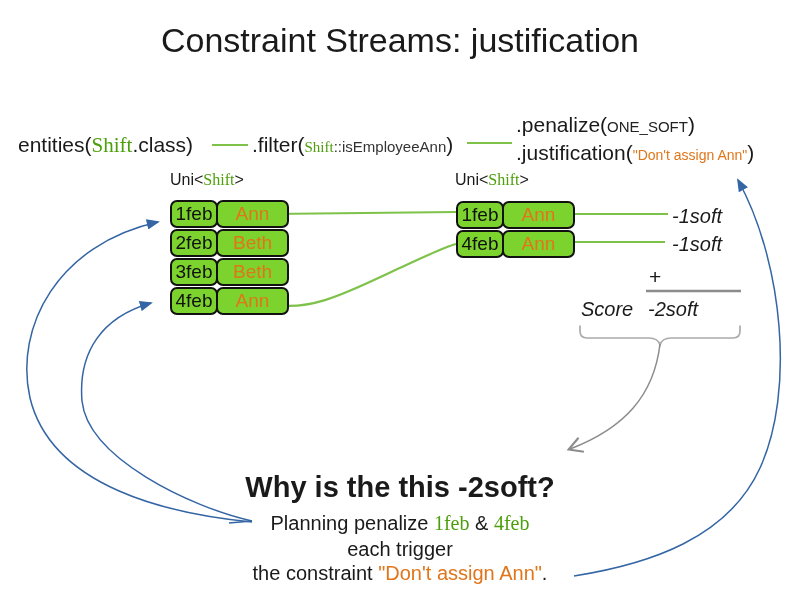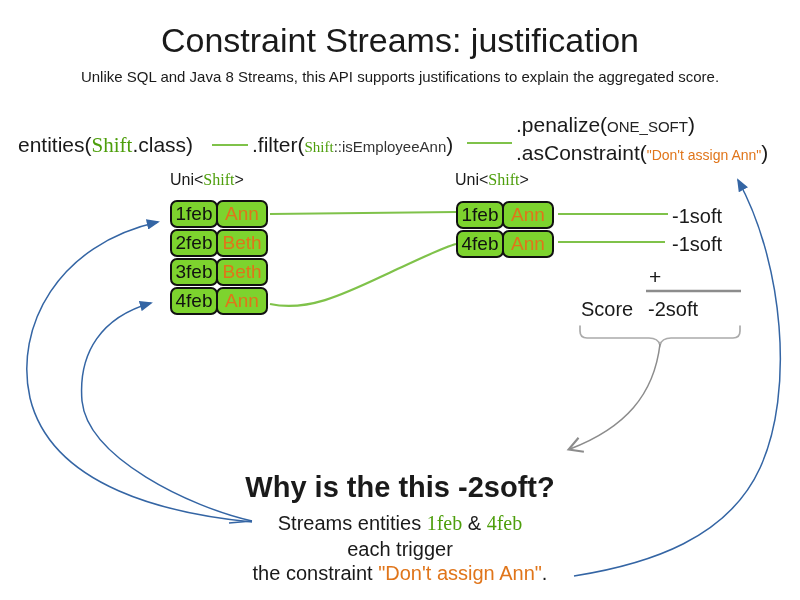--- a/index.html
+++ b/index.html
@@ -25,22 +25,22 @@
   .code .str{font-size:14px;color:var(--orange);}
   .green{color:var(--green-text);font-family:Liberation Serif, serif;}
   .orange{color:var(--orange);}
   .uni{font-size:16px;line-height:25px;}
   .tbl{position:absolute;}
   .trow{display:flex;margin-bottom:1px;}
   .cell{box-sizing:border-box;height:28px;border:2px solid var(--cell-border);border-radius:7px;
         background:var(--green-fill);display:flex;align-items:center;justify-content:center;
         font-size:19px;}
   .cell.date{width:48px;color:#111;}
-  .cell.emp{width:52px;color:var(--orange);margin-left:-2px;}
-  .scoretxt{font-size:20px;line-height:24px;}
+  .cell.emp{width:73px;color:var(--orange);margin-left:-2px;}
+  .scoretxt{font-size:20px;line-height:24px;font-style:italic;}
   .plus{font-size:21px;line-height:22px;}
   .why-heading{top:471px;font-size:29px;font-weight:bold;line-height:32px;}
   .why-line{font-size:20px;line-height:24px;}
   .ln-green{stroke:var(--green-line);stroke-width:2.2;fill:none;}
   .ln-green-thin{stroke:var(--green-line);stroke-width:2;fill:none;}
   .ln-sum{stroke:var(--gray);stroke-width:2.4;fill:none;}
   .ln-brace{stroke:var(--gray-light);stroke-width:1.7;fill:none;stroke-linecap:round;}
   .ln-grayarrow{stroke:var(--gray);stroke-width:1.5;fill:none;}
   .ln-blue{stroke:var(--blue);stroke-width:1.5;fill:none;}
   .mk-blue{fill:var(--blue);}
@@ -76,29 +76,28 @@
 
     <path class="ln-grayarrow" d="M660,344 C654,395 625,428 570,449" marker-end="url(#arrow-gray)"></path>
 
     <line class="ln-blue" x1="229" y1="523" x2="252" y2="521"></line>
     <path class="ln-blue" d="M252,522 C170,514 52,488 30,398 C14,327 58,244 158,222" marker-end="url(#arrow-blue)"></path>
     <path class="ln-blue" d="M252,521 C190,507 88,458 82,401 C78,352 102,317 151,303" marker-end="url(#arrow-blue)"></path>
     <path class="ln-blue" d="M574,576 C650,564 728,538 760,468 C795,392 783,262 738,180" marker-end="url(#arrow-blue)"></path>
   </svg>
 
   <div class="abs center title">Constraint Streams: justification</div>
-  <div class="abs center subtitle">Unlike SQL and Java 8 Streams, this API supports justifications to explain the aggregated score.</div>
 
   <div class="abs code" style="left:18px;top:132px;"><span>entities(</span><span class="green">Shift</span><span>.class)</span></div>
 
   <div class="abs code" style="left:252px;top:132px;"><span>.filter(</span><span class="sm green">Shift</span><span class="sm" style="color:#333;">::isEmployeeAnn</span><span>)</span></div>
 
   <div class="abs code" style="left:516px;top:112px;"><span>.penalize(</span><span class="sm" style="color:#222;">ONE_SOFT</span><span>)</span></div>
 
-  <div class="abs code" style="left:516px;top:140px;"><span>.asConstraint(</span><span class="str">"Don't assign Ann"</span><span>)</span></div>
+  <div class="abs code" style="left:516px;top:140px;"><span>.justification(</span><span class="str">"Don't assign Ann"</span><span>)</span></div>
 
   <div class="abs uni" style="left:170px;top:167px;"><span>Uni&lt;</span><span class="green">Shift</span><span>&gt;</span></div>
 
   <div class="abs uni" style="left:455px;top:167px;"><span>Uni&lt;</span><span class="green">Shift</span><span>&gt;</span></div>
 
   <div class="tbl" style="left:170px;top:200px;">
     <div class="trow">
       <div class="cell date">1feb</div>
       <div class="cell emp">Ann</div>
     </div>
@@ -129,19 +128,19 @@
 
   <div class="abs scoretxt" style="left:672px;top:204px;">-1soft</div>
   <div class="abs scoretxt" style="left:672px;top:232px;">-1soft</div>
 
   <div class="abs plus" style="left:649px;top:266px;">+</div>
   <div class="abs scoretxt" style="left:581px;top:297px;">Score</div>
   <div class="abs scoretxt" style="left:648px;top:297px;">-2soft</div>
 
   <div class="abs center why-heading">Why is the this -2soft?</div>
 
-  <div class="abs center why-line" style="top:511px;"><span>Streams entities </span><span class="green">1feb</span><span> &amp; </span><span class="green">4feb</span></div>
+  <div class="abs center why-line" style="top:511px;"><span>Planning penalize </span><span class="green">1feb</span><span> &amp; </span><span class="green">4feb</span></div>
 
   <div class="abs center why-line" style="top:537px;">each trigger</div>
 
   <div class="abs center why-line" style="top:561px;"><span>the constraint </span><span class="orange">"Don't assign Ann"</span><span>.</span></div>
 
 </div>
 
 </body></html>

